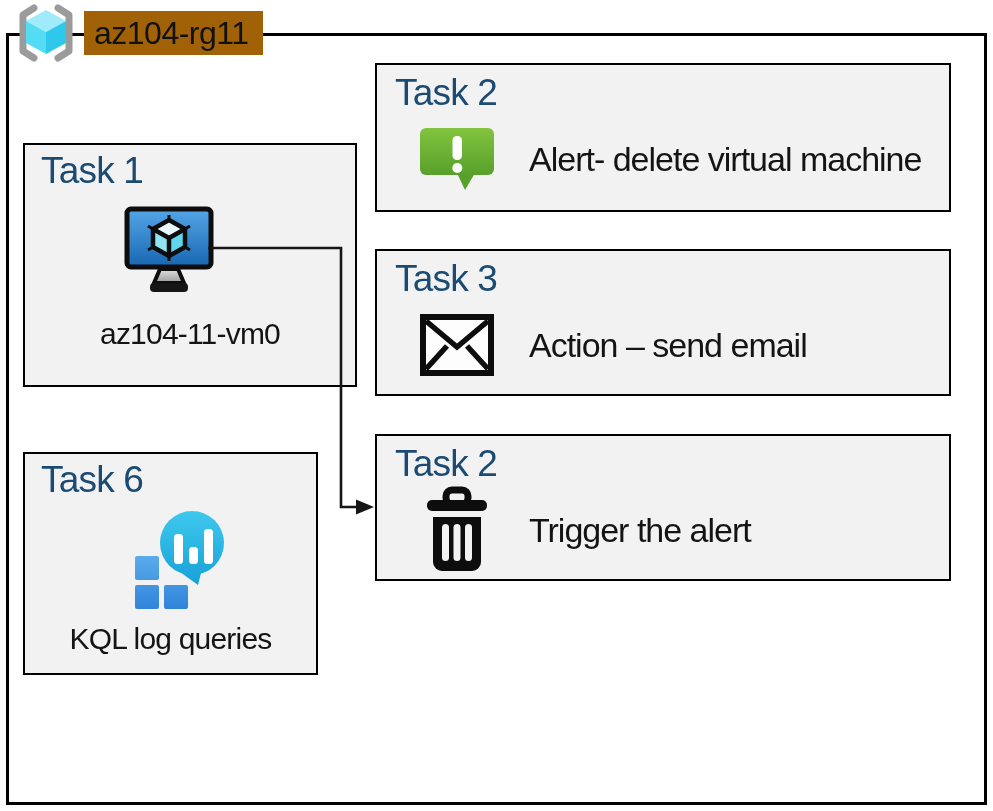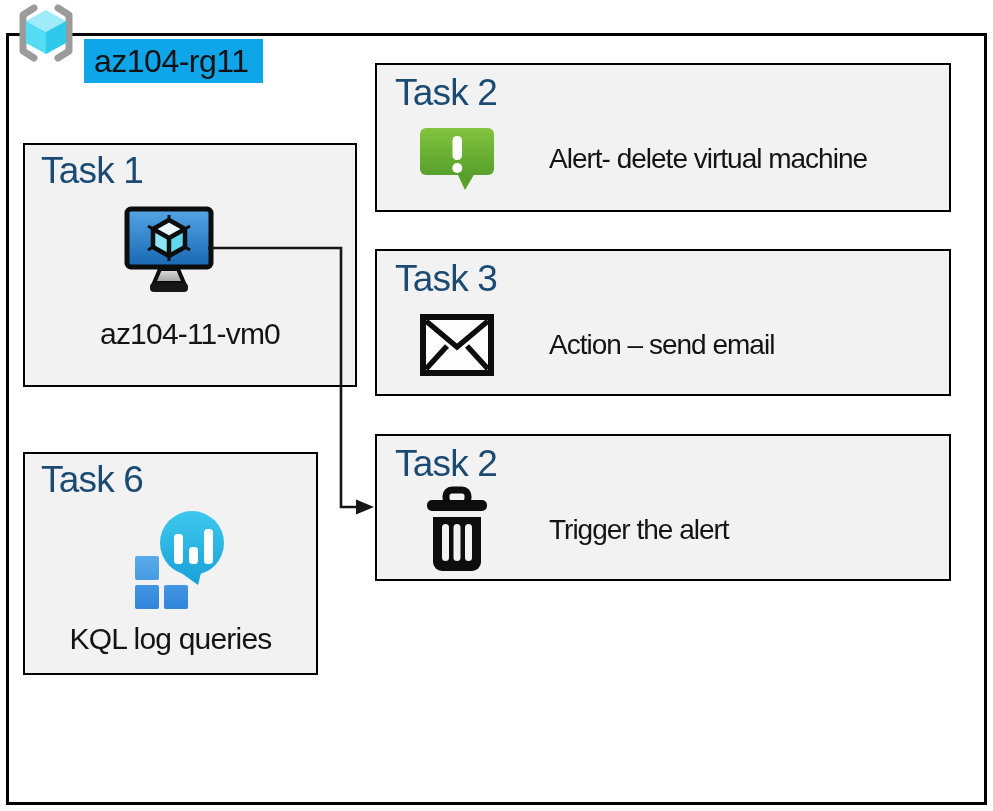--- a/index.html
+++ b/index.html
@@ -1,31 +1,31 @@
 <!DOCTYPE html>
 <html><head>
 <meta charset="utf-8">
 <style>
   html,body{margin:0;padding:0;background:#ffffff;}
   body{width:993px;height:811px;font-family:"Liberation Sans","DejaVu Sans",sans-serif;overflow:hidden;}
   .stage{position:relative;width:993px;height:811px;background:#fff;}
   .outer-border{position:absolute;left:6px;top:33px;width:981px;height:772px;border:3px solid #000;box-sizing:border-box;background:#fff;}
   .rg-icon{position:absolute;left:8px;top:2px;z-index:4;}
-  .rg-title{position:absolute;left:84px;top:11px;z-index:4;background:#0ea5e9;padding:0 14px 0 10px;font-size:32px;letter-spacing:-0.5px;color:#111;line-height:44px;margin-top:28px;}
+  .rg-title{position:absolute;left:84px;top:11px;z-index:4;background:#a16207;padding:0 14px 0 10px;font-size:32px;letter-spacing:-0.5px;color:#111;line-height:44px;}
   .task-box{position:absolute;background:#F2F2F2;border:2px solid #000;box-sizing:border-box;z-index:2;}
   .task-header{position:absolute;left:16px;top:6px;font-size:37px;letter-spacing:-0.8px;color:#1B4A73;line-height:40px;}
   .box-task1{left:23px;top:143px;width:334px;height:244px;}
   .box-task6{left:23px;top:452px;width:295px;height:223px;}
   .box-task2{left:375px;top:63px;width:576px;height:149px;}
   .box-task3{left:375px;top:249px;width:576px;height:147px;}
   .box-task4{left:375px;top:434px;width:576px;height:147px;}
   .box-task5{left:375px;top:624px;width:576px;height:147px;}
   .icon-row{position:absolute;left:38px;top:48px;height:92px;display:flex;align-items:center;gap:30px;}
   .icon-cell{width:84px;display:flex;align-items:center;justify-content:center;flex:0 0 84px;}
-  .caption{font-size:28px;letter-spacing:-1px;color:#141414;white-space:nowrap;margin-left:20px;}
+  .caption{font-size:34px;letter-spacing:-1px;color:#141414;white-space:nowrap;}
   .center-caption{position:absolute;left:0;width:100%;text-align:center;font-size:30px;letter-spacing:-0.8px;color:#141414;white-space:nowrap;}
   .vm-icon{position:absolute;left:98px;top:61px;}
   .la-icon{position:absolute;left:110px;top:56px;}
   .connector{position:absolute;left:0;top:0;width:993px;height:811px;z-index:6;pointer-events:none;}
 </style>
 </head>
 <body>
 
 <div class="stage">
 

